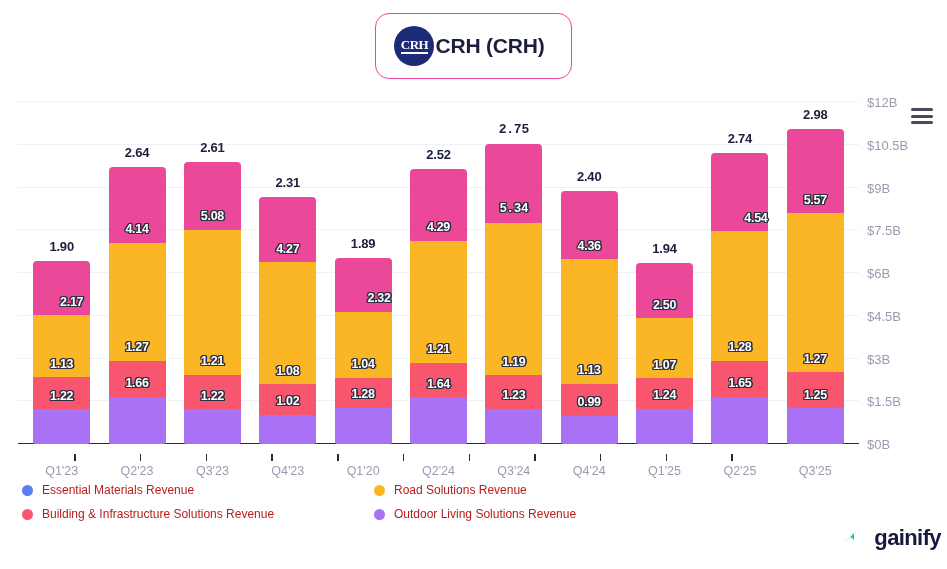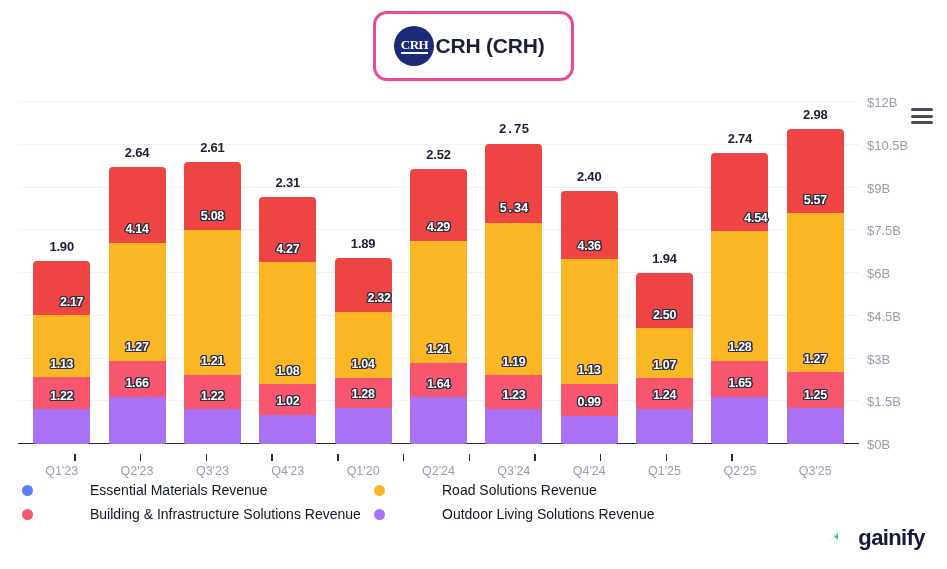--- a/index.html
+++ b/index.html
@@ -17,21 +17,21 @@
   .header-row {
     height: 92px;
     display: flex;
     align-items: center;
     justify-content: center;
   }
   .ticker-card {
     display: flex;
     align-items: center;
     gap: 1px;
-    border: 3px solid #ec4899;
+    border: 1px solid #ec4899;
     border-radius: 14px;
     padding: 12px 26px 12px 18px;
     background: #fff;
     box-shadow: 0 1px 2px rgba(16,24,40,.04);
   }
   .ticker-logo {
     width: 40px; height: 40px;
     border-radius: 50%;
     background: #1c2a78;
     display: flex; align-items: center; justify-content: center;
@@ -144,21 +144,21 @@
     justify-content: flex-end;
     position: relative;
   }
   .seg {
     position: relative;
     width: 100%;
     display: flex;
     align-items: flex-end;
     justify-content: center;
   }
-  .seg.blue   { background: #ef4444; border-radius: 4px 4px 0 0; }
+  .seg.blue   { background: #ec4899; border-radius: 4px 4px 0 0; }
   .seg.orange { background: #fbb625; }
   .seg.pink   { background: #f8566f; }
   .seg.purple { background: #a972f5; border-radius: 0 0 2px 2px; }
 
   .seg-label {
     font-size: 12.5px;
     font-weight: 700;
     color: #ffffff;
     letter-spacing: -0.3px;
     line-height: 1;
@@ -228,30 +228,29 @@
     align-items: center;
     gap: 9px;
     cursor: pointer;
   }
   .legend-dot {
     width: 11px; height: 11px;
     border-radius: 50%;
     flex: 0 0 auto;
   }
   .legend-text {
-    font-size: 14px;
-    color: #0f172a;
+    font-size: 12px;
+    color: #b91c1c;
     white-space: nowrap;
-    margin-left: 48px;
   }
 
   
   .brand {
     position: absolute;
-    right: 22px;
+    right: 6px;
     bottom: 18px;
     display: flex;
     align-items: center;
     gap: 16px;
   }
   .brand-arrow {
     width: 17px; height: 17px;
     position: relative;
   }
   .brand-word {
@@ -413,21 +412,21 @@
             </div>
             <div class="seg purple" title="Outdoor Living Solutions Revenue: 0.99" style="height: 28.215px;"></div>
           </div>
         </div>
         <div class="bar-col">
           <div class="stack">
             <div class="seg blue" title="Essential Materials Revenue: 1.94" style="height: 55.29px;">
               <span class="total-label">1.94</span>
               <span class="seg-label">2.50</span>
             </div>
-            <div class="seg orange" title="Road Solutions Revenue: 2.5" style="height: 50px;">
+            <div class="seg orange" title="Road Solutions Revenue: 2.5" style="height: 60px;">
               <span class="seg-label">1.07</span>
             </div>
             <div class="seg pink" title="Building &amp; Infrastructure Solutions Revenue: 1.07" style="height: 30.495px;">
               <span class="seg-label">1.24</span>
             </div>
             <div class="seg purple" title="Outdoor Living Solutions Revenue: 1.24" style="height: 35.34px;"></div>
           </div>
         </div>
         <div class="bar-col">
           <div class="stack">

